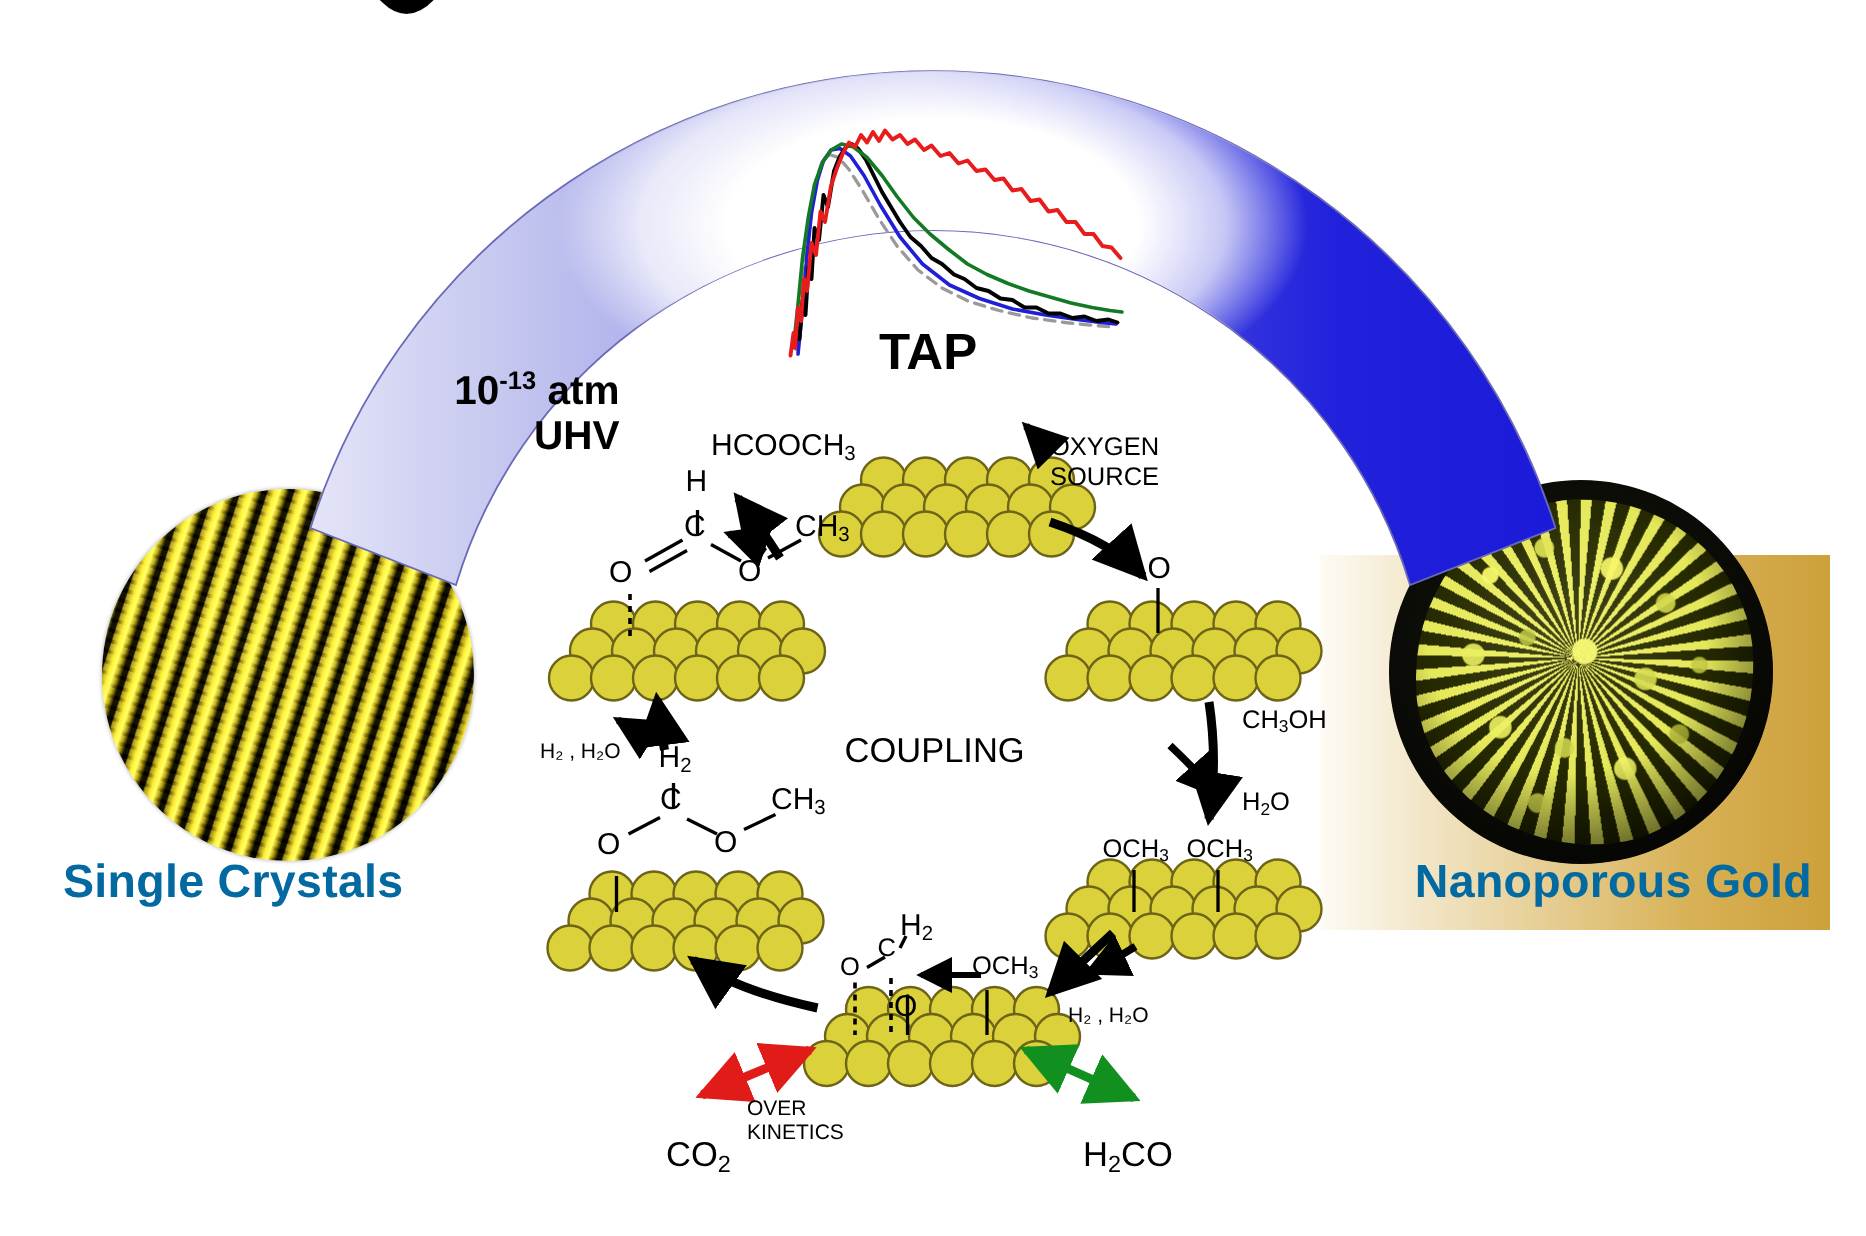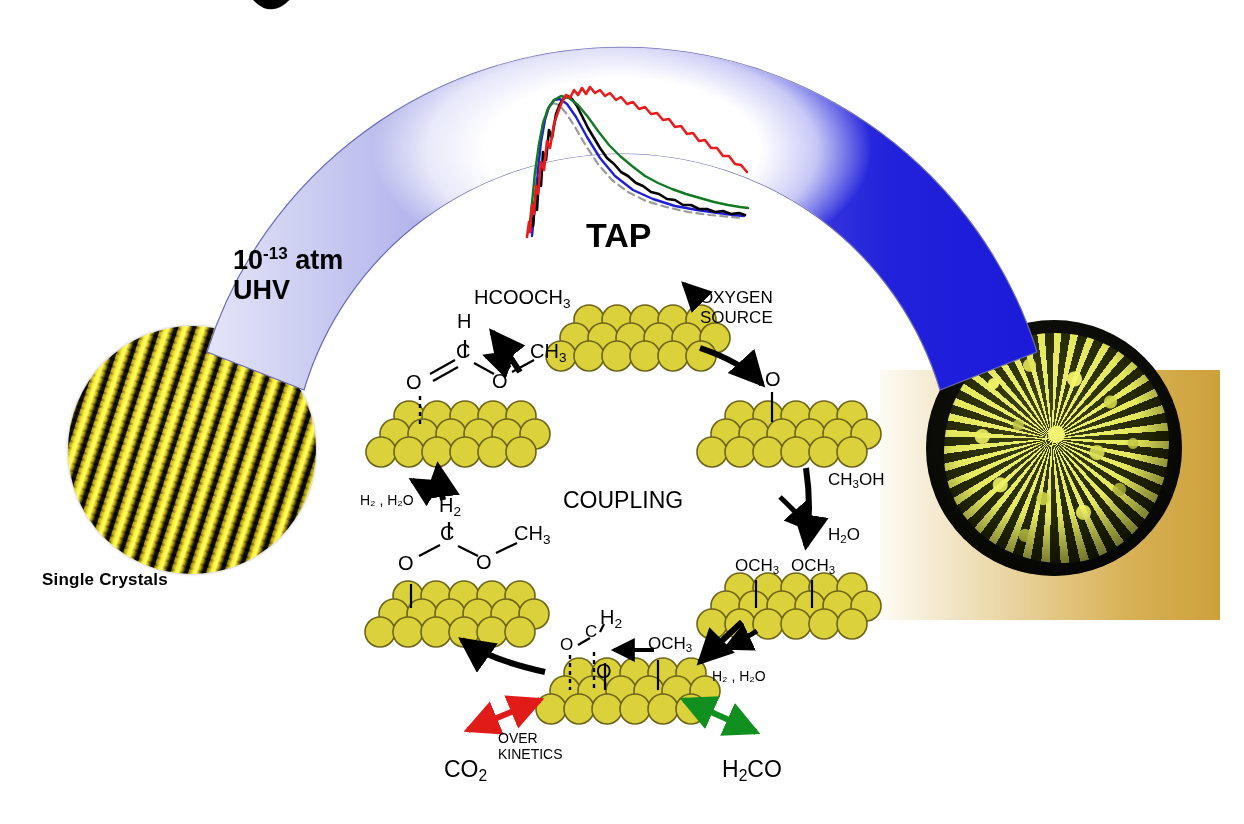--- a/index.html
+++ b/index.html
@@ -48,34 +48,34 @@
        radial-gradient(circle at 62% 78%, rgba(210,212,118,.9) 0 7px, transparent 8px),
        radial-gradient(circle at 78% 68%, rgba(168,172,86,.85) 0 6px, transparent 7px),
        radial-gradient(circle at 36% 88%, rgba(196,200,104,.85) 0 6px, transparent 7px),
        repeating-conic-gradient(from 10deg at 48% 46%,
           rgba(208,210,116,.85) 0deg 4deg, rgba(40,42,14,.85) 4deg 9deg),
        radial-gradient(circle at 44% 40%, #cdd074 0%, #9aa04c 58%, #4a4c1c 100%);
      filter:contrast(1.3) saturate(1.15) brightness(1.02);}
   .npg .npg-shade{position:absolute;inset:0;border-radius:50%;
      background:radial-gradient(circle at 46% 40%, rgba(255,255,255,.10) 0%, rgba(0,0,0,.0) 45%, rgba(0,0,0,.85) 88%);}
 
-  .band-label{position:absolute;font-weight:bold;font-size:17px;letter-spacing:.2px;color:#000000;}
+  .band-label{position:absolute;font-weight:bold;font-size:31px;letter-spacing:.2px;color:#0369a1;}
   .band-label.left{left:42px;top:570px;}
   .band-label.right{right:36px;top:570px;}
 
   
   .arcwrap{position:absolute;left:0;top:0;width:1244px;height:420px;}
 
   
   .title-svg{position:absolute;left:0;top:0;width:1244px;height:300px;}
   .title-text{font-family:"Liberation Sans",sans-serif;font-weight:bold;font-size:86px;fill:#000;letter-spacing:1px;}
 
   .tap-label{position:absolute;left:586px;top:216px;font-size:34px;font-weight:bold;}
 
-  .arc-txt{position:absolute;font-size:27px;font-weight:bold;text-align:left;line-height:1.12;}
+  .arc-txt{position:absolute;font-size:27px;font-weight:bold;text-align:right;line-height:1.12;}
   .arc-txt.l{left:233px;top:244px;width:180px;}
   .arc-txt.r{left:860px;top:246px;width:150px;}
   .arc-txt sup{font-size:17px;vertical-align:super;}
 
   
   .lbl{position:absolute;font-size:17px;white-space:nowrap;}
   .lbl.sm{font-size:14px;}
   .lbl.md{font-size:20px;}
   .lbl.big{font-size:23px;margin-top:10px;}
   .lbl sub{font-size:.68em;vertical-align:-.28em;}
@@ -92,20 +92,21 @@
   <div class="band left"></div>
   <div class="band right"></div>
 
   <div class="photo stm"></div>
   <div class="photo npg">
     <div class="npg-core"></div>
       <div class="npg-shade"></div>
   </div>
 
   <div class="band-label left">Single Crystals</div>
+  <div class="band-label right">Nanoporous Gold</div>
 
   <svg class="arcwrap" viewBox="0 0 1244 420">
     <defs>
       <linearGradient id="arcg" x1="0" y1="0" x2="1" y2="0">
         <stop offset="0%" stop-color="#e4e4f8"></stop>
         <stop offset="14%" stop-color="#c8caf0"></stop>
         <stop offset="38%" stop-color="#9a9ce8"></stop>
         <stop offset="50%" stop-color="#8a8ce6"></stop>
         <stop offset="64%" stop-color="#4a4ce0"></stop>
         <stop offset="82%" stop-color="#2222dc"></stop>

